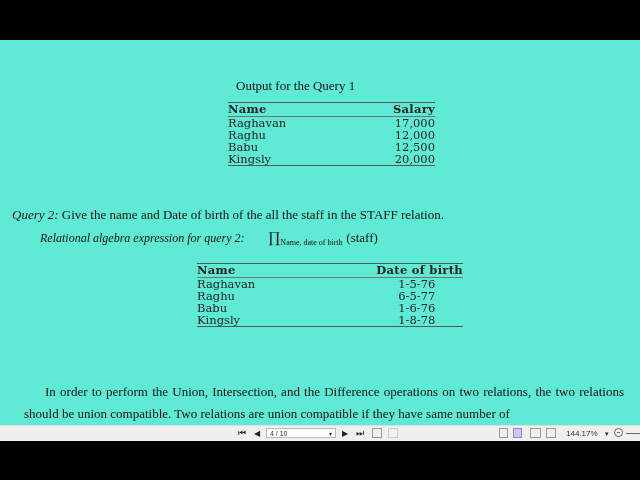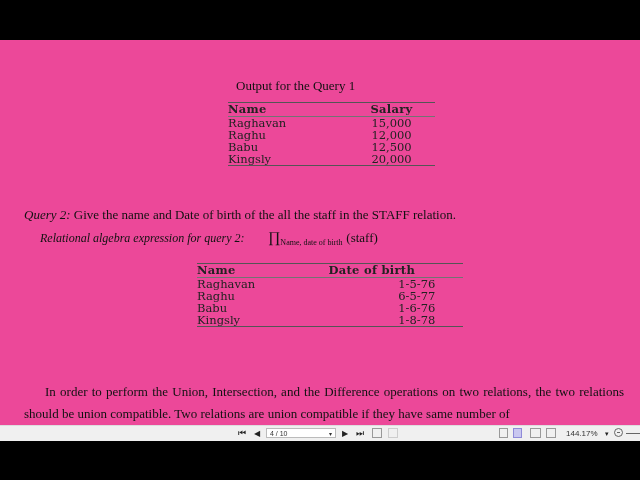--- a/index.html
+++ b/index.html
@@ -1,28 +1,28 @@
 <!DOCTYPE html>
 <html><head>
 <meta charset="utf-8">
 <style>
   html, body { margin:0; padding:0; }
   body { width:640px; height:480px; background:#000; position:relative; overflow:hidden; font-family:"Liberation Serif", serif; }
-  .page { position:absolute; left:0; top:40px; width:640px; height:385px; background:#ec4899; overflow:hidden; color:#111; }
+  .page { position:absolute; left:0; top:40px; width:640px; height:385px; background:#5eead4; overflow:hidden; color:#111; }
   .caption { position:absolute; left:236px; top:38px; font-size:13px; }
   .tbl { position:absolute; border-collapse:collapse; font-family:"DejaVu Serif", serif; font-size:11.5px; color:#222; }
   .tbl th { font-weight:bold; text-align:left; padding:0; line-height:13px; letter-spacing:0.3px; }
   .tbl td { padding:0; line-height:12px; }
   .tbl thead tr { border-top:1.5px solid #555; border-bottom:1px solid #737373; }
   .tbl tbody tr:last-child { border-bottom:1.5px solid #555; }
-  .tbl .r { text-align:center; }
+  .tbl .r { text-align:right; }
   .tbl .c { text-align:center; }
   .t1 { left:228px; top:62px; width:207px; }
   .t2 { left:197px; top:223px; width:266px; }
-  .q2 { position:absolute; left:24px; top:167px; font-size:13px; white-space:nowrap; }
+  .q2 { position:absolute; left:12px; top:167px; font-size:13px; white-space:nowrap; }
   .ra { position:absolute; left:40px; top:191px; font-size:12px; white-space:nowrap; }
   .ra i, .q2 i { font-style:italic; }
   .pi { position:absolute; left:268px; top:189px; font-size:15px; white-space:nowrap; }
   .pi sub { font-size:8px; vertical-align:-3px; }
   .pi .arg { font-size:13px; }
   .h4 { position:absolute; left:24px; top:319px; font-size:13px; font-weight:bold; }
   .para { position:absolute; left:24px; top:341px; width:600px; font-size:13px; line-height:22px; text-indent:21px; text-align:justify; }
   .toolbar { position:absolute; left:0; top:425px; width:640px; height:15px; background:#f0f0f0; border-top:1px solid #ddd; font-family:"Liberation Sans", sans-serif; font-size:8px; color:#333; }
   .tb { position:absolute; top:1px; height:13px; line-height:13px; font-size:9px; color:#222; cursor:pointer; }
   .pagebox { position:absolute; left:266px; top:2px; width:70px; height:10px; border:1px solid #bbb; background:#fff; font-size:7px; line-height:10px; padding-left:3px; box-sizing:border-box; }
@@ -43,21 +43,21 @@
   <table class="tbl t1">
     <thead>
       <tr>
         <th>Name</th>
         <th class="r">Salary</th>
       </tr>
     </thead>
     <tbody>
       <tr>
           <td>Raghavan</td>
-          <td class="r">15,000</td>
+          <td class="r">17,000</td>
         </tr>
       <tr>
           <td>Raghu</td>
           <td class="r">12,000</td>
         </tr>
       <tr>
           <td>Babu</td>
           <td class="r">12,500</td>
         </tr>
       <tr>

